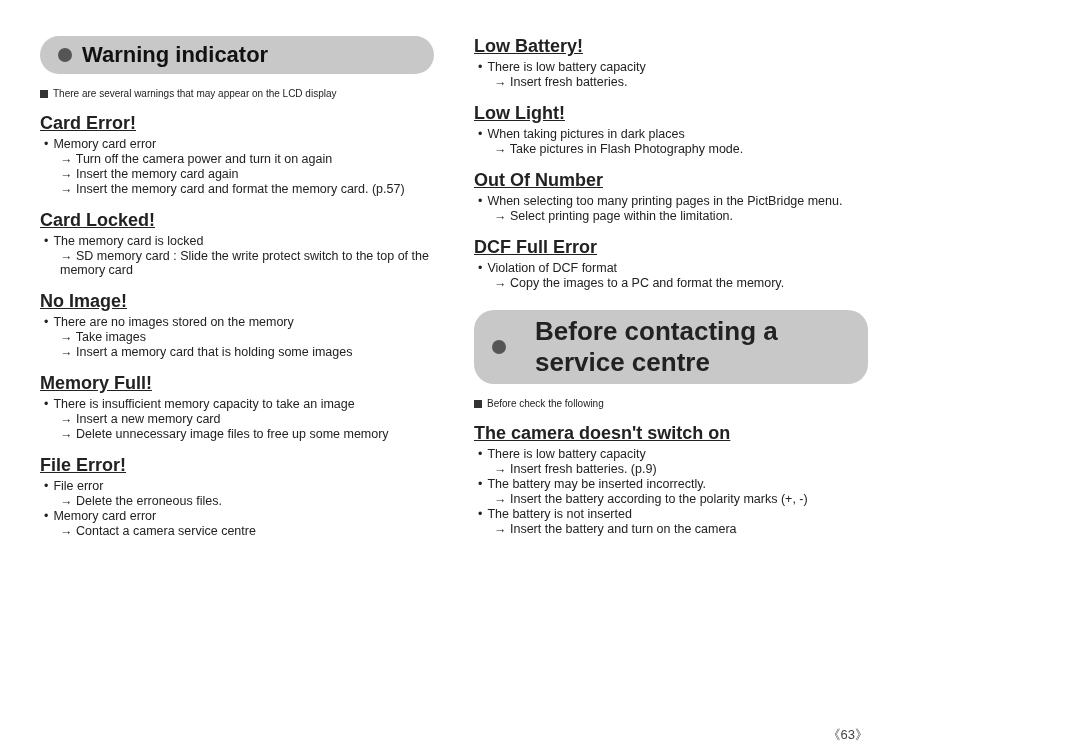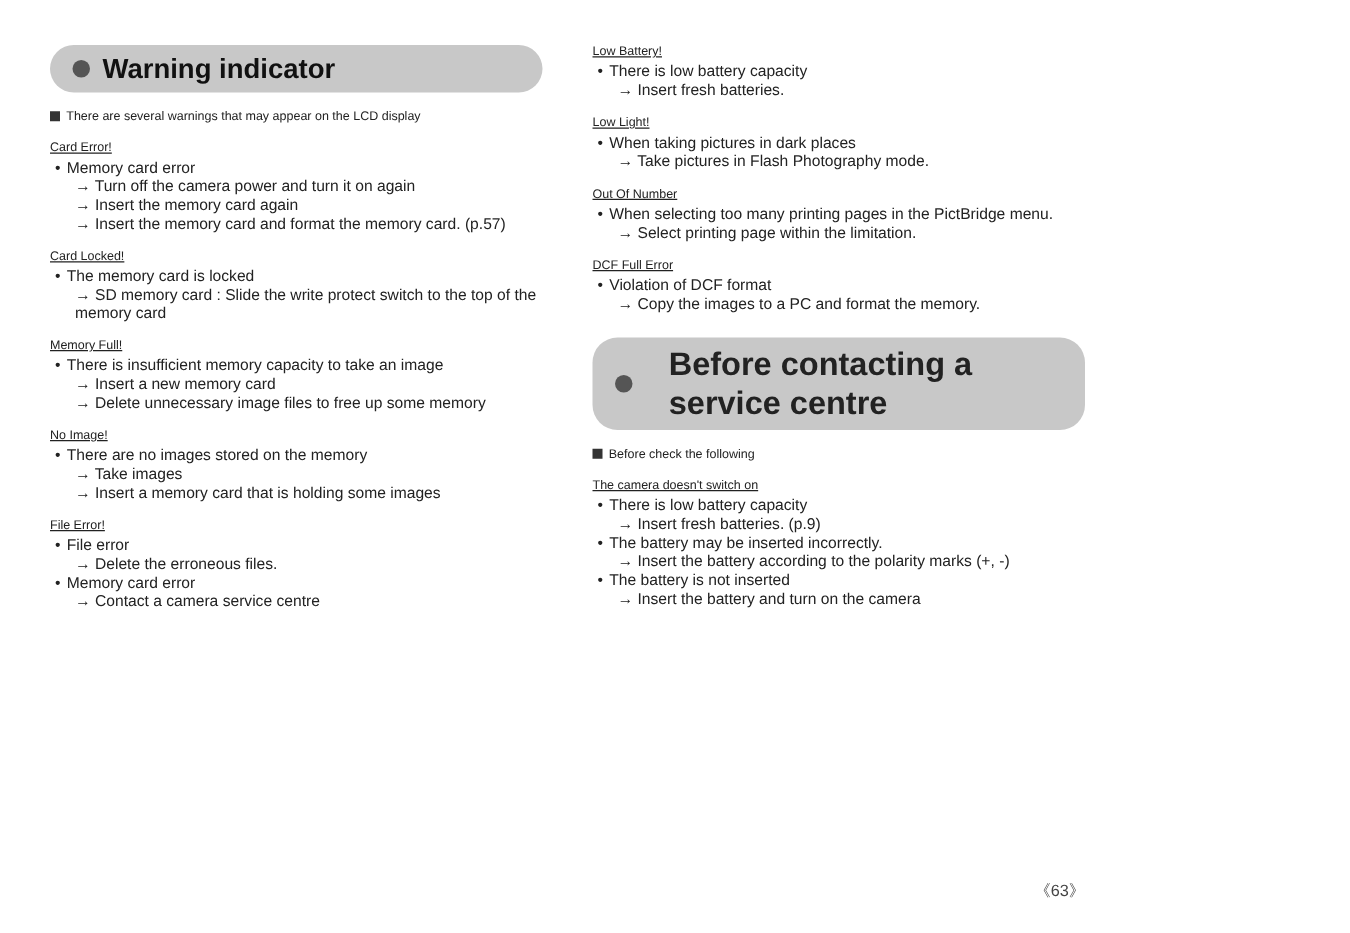--- a/index.html
+++ b/index.html
@@ -62,23 +62,23 @@
       width: 8px;
       height: 8px;
       background: #333;
       margin-right: 5px;
       vertical-align: middle;
     }
     .error-block {
       margin-bottom: 14px;
     }
     .error-title {
-      font-size: 10px;
+      font-size: 18px;
       text-decoration: underline;
-      font-weight: normal;
+      font-weight: bold;
       margin-bottom: 3px;
     }
     .error-body {
       font-size: 12.5px;
       padding-left: 4px;
     }
     .error-body .bullet-item {
       display: flex;
       align-items: flex-start;
       margin-bottom: 1px;
@@ -87,21 +87,21 @@
       content: "•";
       margin-right: 5px;
       flex-shrink: 0;
     }
     .error-body .arrow-item {
       padding-left: 16px;
       margin-bottom: 1px;
     }
     .page-number {
       position: absolute;
-      bottom: 24px;
+      bottom: 2px;
       right: 40px;
       font-size: 13px;
       color: #444;
     }
     .right-top {
       margin-bottom: 14px;
     }
     .section-header-2 {
       display: flex;
       align-items: center;
@@ -138,33 +138,33 @@
             </div>
           </div>
           <div class="error-block">
             <div class="error-title">Card Locked!</div>
             <div class="error-body">
               <div class="bullet-item">The memory card is locked</div>
               <div class="arrow-item">→ SD memory card : Slide the write protect switch to the top of the memory card</div>
             </div>
           </div>
           <div class="error-block">
+            <div class="error-title">No Image!</div>
+            <div class="error-body">
+              <div class="bullet-item">There are no images stored on the memory</div>
+              <div class="arrow-item">→ Take images</div>
+              <div class="arrow-item">→ Insert a memory card that is holding some images</div>
+            </div>
+          </div>
+          <div class="error-block">
             <div class="error-title">Memory Full!</div>
             <div class="error-body">
               <div class="bullet-item">There is insufficient memory capacity to take an image</div>
               <div class="arrow-item">→ Insert a new memory card</div>
               <div class="arrow-item">→ Delete unnecessary image files to free up some memory</div>
-            </div>
-          </div>
-          <div class="error-block">
-            <div class="error-title">No Image!</div>
-            <div class="error-body">
-              <div class="bullet-item">There are no images stored on the memory</div>
-              <div class="arrow-item">→ Take images</div>
-              <div class="arrow-item">→ Insert a memory card that is holding some images</div>
             </div>
           </div>
           <div class="error-block">
             <div class="error-title">File Error!</div>
             <div class="error-body">
               <div class="bullet-item">File error</div>
               <div class="arrow-item">→ Delete the erroneous files.</div>
               <div class="bullet-item">Memory card error</div>
               <div class="arrow-item">→ Contact a camera service centre</div>
             </div>

